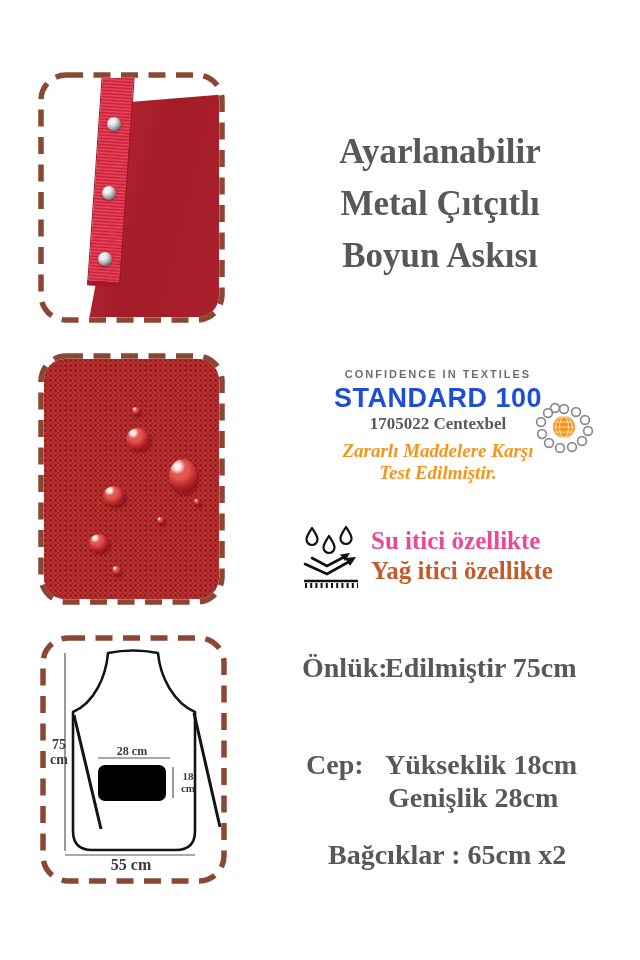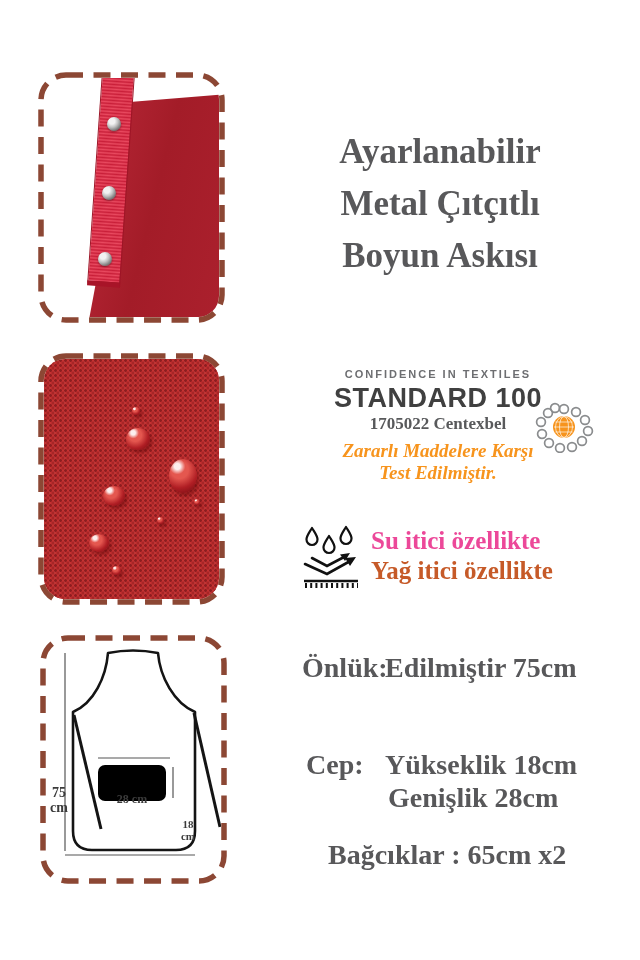--- a/index.html
+++ b/index.html
@@ -34,32 +34,32 @@
     background-size:5px 5px,5px 5px,5px 5px;
     background-position:0 0,2.5px 2.5px,0 0;}
   .drop{position:absolute;border-radius:50%;
     background:
       radial-gradient(circle at 30% 22%,rgba(255,255,255,0.9) 0 9%,rgba(255,255,255,0) 24%),
       radial-gradient(circle at 38% 32%,#e4574f 0 30%,#b01e24 62%,#6f0a10 100%);
     box-shadow:2px 3px 3px rgba(110,10,12,0.5);}
 
   
   .dim{position:absolute;color:#3b3b3b;font-weight:700;text-align:center;
-       font-family:"Liberation Serif",serif;line-height:1.05;margin-top:48px;}
+       font-family:"Liberation Serif",serif;line-height:1.05;}
 
   
   .title-block{position:absolute;left:298px;top:126px;width:284px;text-align:center;
        font-weight:700;font-size:35px;line-height:52px;color:#58585A;}
   .oeko-block{position:absolute;left:310px;top:363px;width:256px;text-align:center;}
   .oeko-brand{font-family:"Liberation Sans",sans-serif;font-weight:700;font-size:27px;
        line-height:30px;color:#6D6E71;letter-spacing:0.5px;}
   .oeko-sub{font-family:"Liberation Sans",sans-serif;font-weight:700;font-size:11px;
        line-height:14px;color:#6D6E71;letter-spacing:2px;margin-top:4px;}
   .oeko-std{font-family:"Liberation Sans",sans-serif;font-weight:700;font-size:27px;
-       line-height:30px;color:#404040;letter-spacing:0.5px;margin-top:2px;}
+       line-height:30px;color:#1d4ed8;letter-spacing:0.5px;margin-top:2px;}
   .oeko-lic{font-weight:700;font-size:17px;line-height:20px;color:#58595B;margin-top:1px;}
   .oeko-note{font-weight:700;font-size:19px;line-height:22px;color:#F7941D;margin-top:6px;font-style:italic;}
   .feature{position:absolute;left:371px;font-weight:700;font-size:25px;line-height:28px;}
   .feat-water{top:527px;color:#ec4899;}
   .feat-oil{top:557px;color:#C65A28;}
   .spec{position:absolute;font-weight:700;font-size:28px;line-height:32px;color:#58585A;white-space:nowrap;}
 </style>
 </head>
 <body>
 

